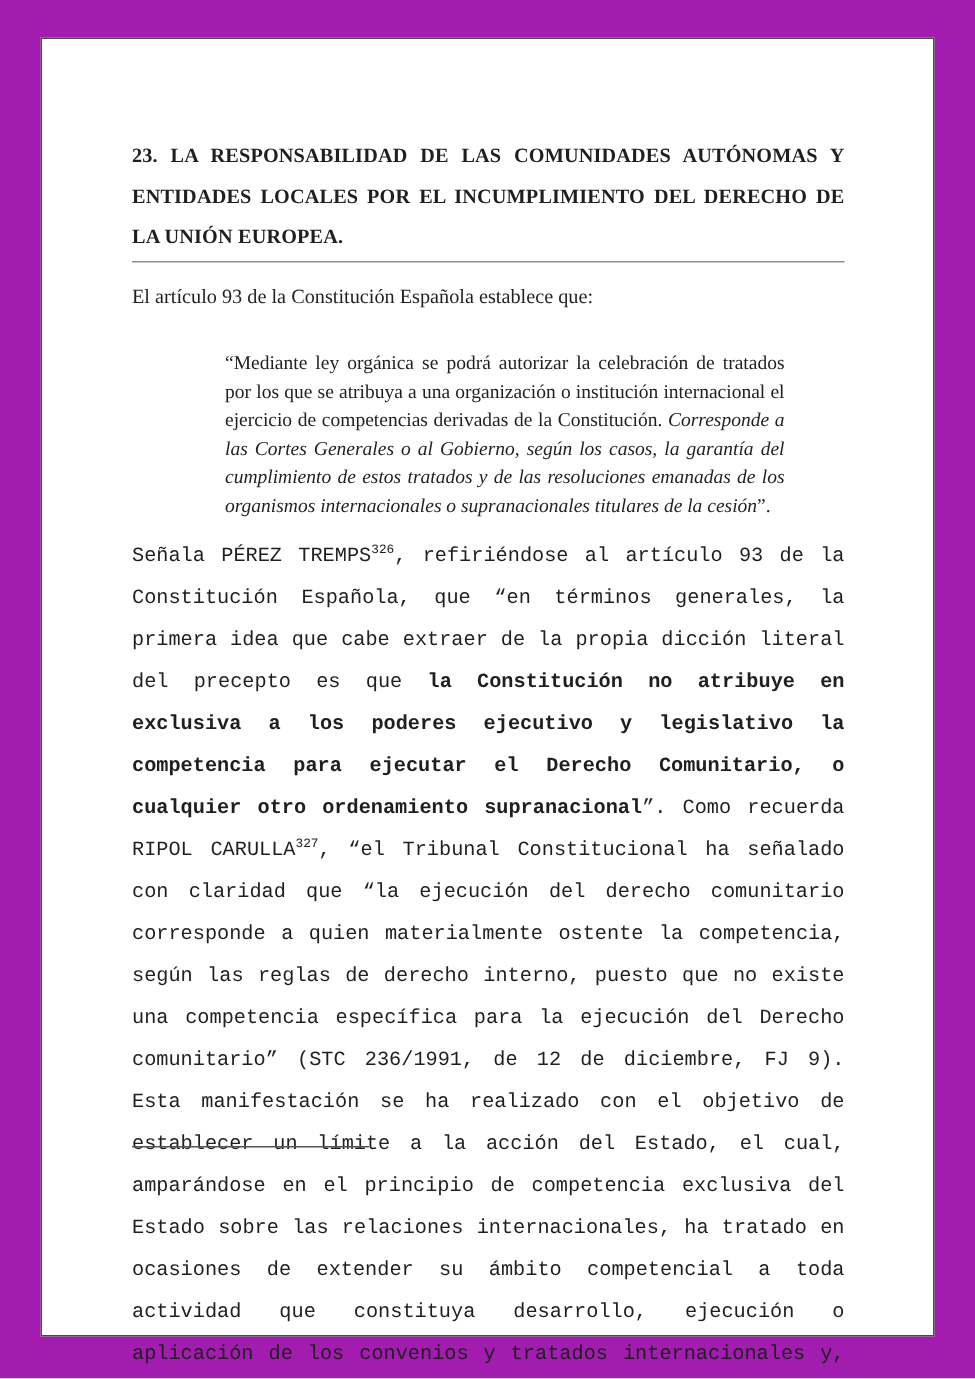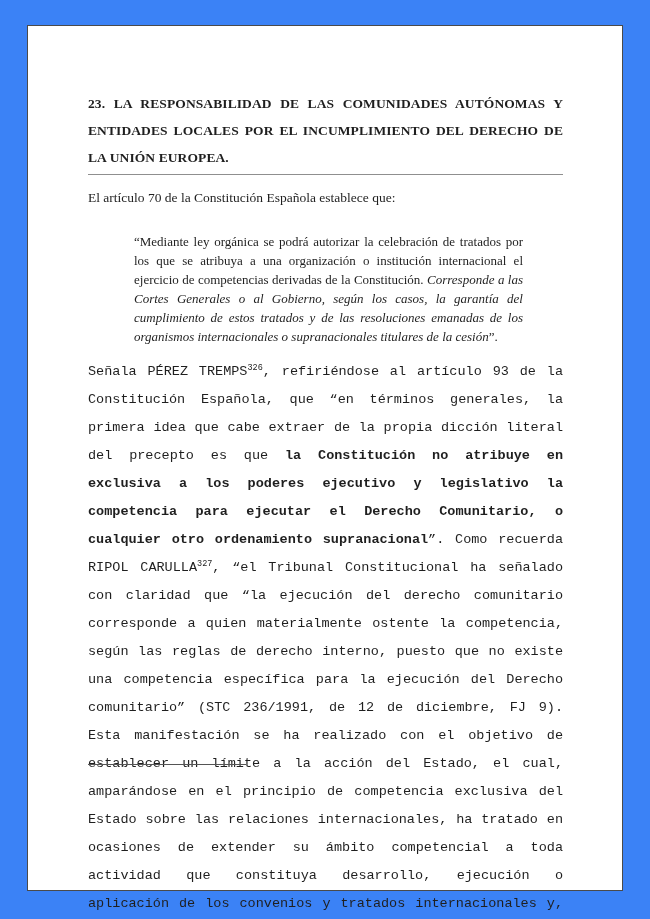--- a/index.html
+++ b/index.html
@@ -8,21 +8,21 @@
     background: #ffffff;
     width: 650px;
     height: 919px;
     font-family: "Liberation Serif", "DejaVu Serif", serif;
     color: #1f1f1f;
   }
   .canvas {
     position: relative;
     width: 650px;
     height: 919px;
-    background: #3b82f6;
+    background: #a21caf;
     overflow: hidden;
   }
   .page {
     position: absolute;
     left: 27px;
     top: 25px;
     width: 596px;
     height: 866px;
     border: 1px solid #4a4a4a;
     box-sizing: border-box;
@@ -49,21 +49,21 @@
     margin: 3px 0 0 0;
     height: 0;
   }
   .intro {
     margin: 13px 0 0 0;
     font-size: 13.5px;
     line-height: 20px;
     text-align: left;
   }
   .quote {
-    margin: 24px 40px 0 46px;
+    margin: 24px 40px 0 62px;
     font-size: 13px;
     line-height: 19px;
     text-align: justify;
   }
   .quote .it { font-style: italic; }
   .body-par {
     margin: 12px 0 0 0;
     font-size: 13.5px;
     line-height: 28px;
     text-align: justify;
@@ -99,21 +99,21 @@
 <body>
 
 <div class="canvas">
   <div class="page">
     <div class="content">
 
       <h1 class="heading">23. LA RESPONSABILIDAD DE LAS COMUNIDADES AUTÓNOMAS Y ENTIDADES LOCALES POR EL INCUMPLIMIENTO DEL DERECHO DE LA UNIÓN EUROPEA.</h1>
 
       <hr class="heading-rule">
 
-      <p class="intro">El artículo 70 de la Constitución Española establece que:</p>
+      <p class="intro">El artículo 93 de la Constitución Española establece que:</p>
 
       <p class="quote"><span>“Mediante ley orgánica se podrá autorizar la celebración de tratados por los que se atribuya a una organización o institución internacional el ejercicio de competencias derivadas de la Constitución. </span><span class="it">Corresponde a las Cortes Generales o al Gobierno, según los casos, la garantía del cumplimiento de estos tratados y de las resoluciones emanadas de los organismos internacionales o supranacionales titulares de la cesión</span><span>”.</span></p>
 
       <p class="body-par"><span>Señala PÉREZ TREMPS</span><sup class="fnref">326</sup><span>, refiriéndose al artículo 93 de la Constitución Española, que “en términos generales, la primera idea que cabe extraer de la propia dicción literal del precepto es que </span><span class="b">la Constitución no atribuye en exclusiva a los poderes ejecutivo y legislativo la competencia para ejecutar el Derecho Comunitario, o cualquier otro ordenamiento supranacional</span><span>”. Como recuerda RIPOL CARULLA</span><sup class="fnref">327</sup><span>, “el Tribunal Constitucional ha señalado con claridad que “la ejecución del derecho comunitario corresponde a quien materialmente ostente la competencia, según las reglas de derecho interno, puesto que no existe una competencia específica para la ejecución del Derecho comunitario” (STC 236/1991, de 12 de diciembre, FJ 9). Esta manifestación se ha realizado con el objetivo de establecer un límite a la acción del Estado, el cual, amparándose en el principio de competencia exclusiva del Estado sobre las relaciones internacionales, ha tratado en ocasiones de extender su ámbito competencial a toda actividad que constituya desarrollo, ejecución o aplicación de los convenios y tratados internacionales y, en particular, del Derecho derivado europeo… El Tribunal… ha señalado que </span><span class="b">la responsabilidad de garantizar el adecuado cumplimiento de las normas comunitarias “no habilita al Gobierno de la Nación a ejercitar una competencia de ejecución que, según queda dicho, ha de corresponder a quien, por</span></p>
 
     </div>
 
     <div class="footnotes">
       <hr class="fn-separator">
 

